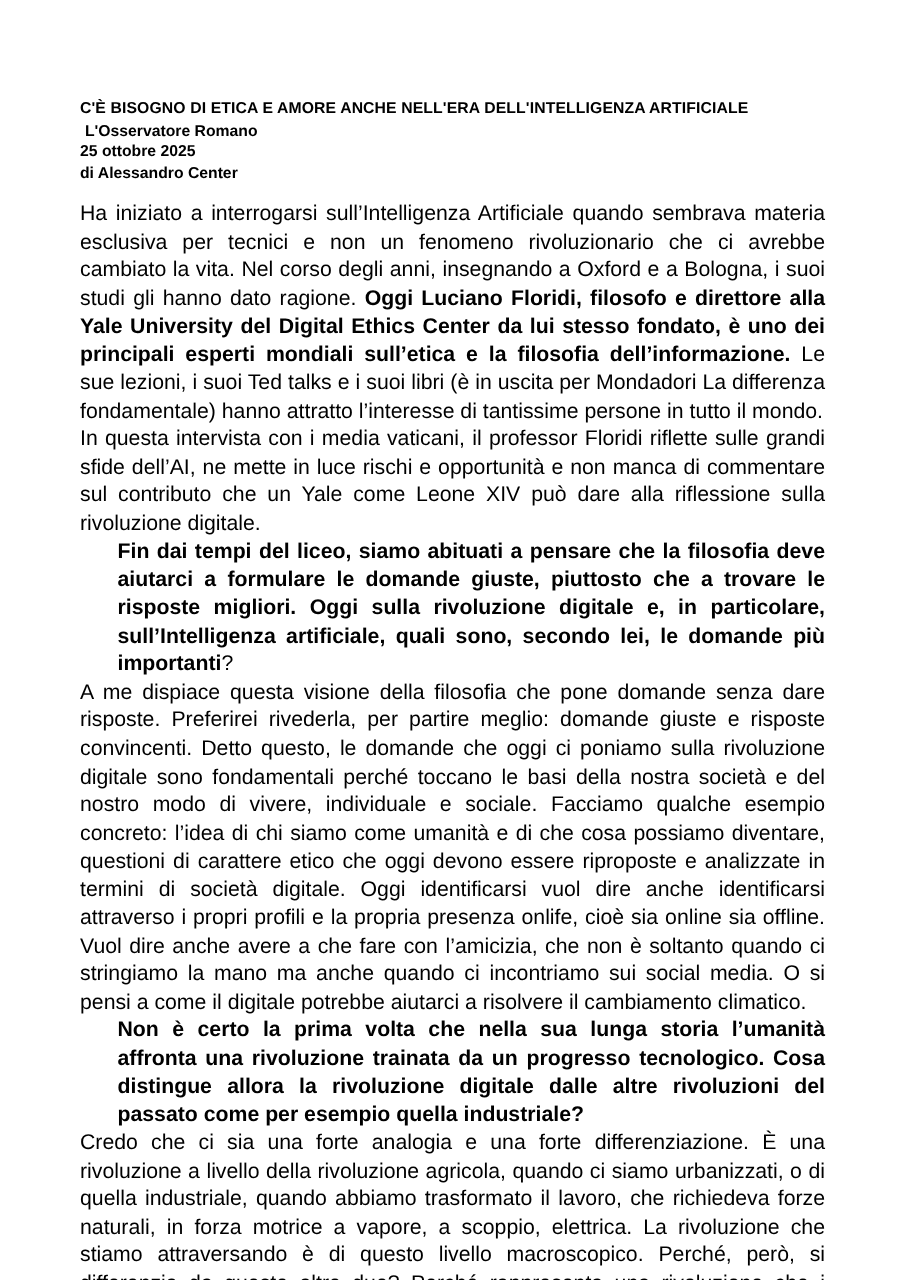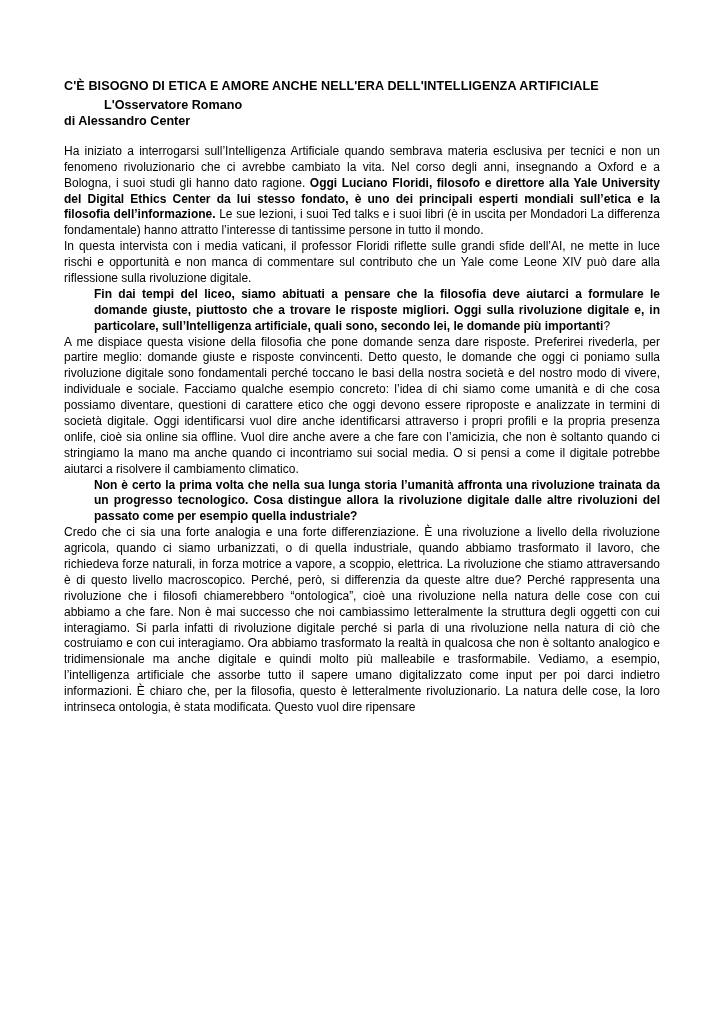--- a/index.html
+++ b/index.html
@@ -34,27 +34,26 @@
     margin: 3px 0 0 0;
   }
   .meta-line {
     font-size: 12.6px;
     font-weight: bold;
     line-height: 1.30;
     margin: 0;
   }
   .meta-line.first {
     padding-left: 4px;
-    margin-left: 36px;
   }
   .body-block {
     margin-top: 14px;
   }
   p.para {
-    font-size: 12px;
+    font-size: 17px;
     line-height: 1.325;
     text-align: justify;
     margin: 0 0 0 0;
   }
   p.para + p.para {
     margin-top: 0px;
   }
   p.spaced {
     margin-top: 13px;
     margin-left: 30px;
@@ -63,20 +62,21 @@
 </style>
 </head>
 <body>
 
 <div class="page">
 
   <h1 class="doc-title">C'È BISOGNO DI ETICA E AMORE ANCHE NELL'ERA DELL'INTELLIGENZA ARTIFICIALE</h1>
 
   <div class="meta-block">
     <div class="meta-line first">L'Osservatore Romano</div>
+    <div class="meta-line">25 ottobre 2025</div>
     <div class="meta-line">di Alessandro Center</div>
   </div>
 
   <div class="body-block" id="body-block">
       <p class="para"><span>Ha iniziato a interrogarsi sull’Intelligenza Artificiale quando sembrava materia esclusiva per tecnici e non un fenomeno rivoluzionario che ci avrebbe cambiato la vita. Nel corso degli anni, insegnando a Oxford e a Bologna, i suoi studi gli hanno dato ragione. </span><span class="b">Oggi Luciano Floridi, filosofo e direttore alla Yale University del Digital Ethics Center da lui stesso fondato, è uno dei principali esperti mondiali sull’etica e la filosofia dell’informazione.</span><span> Le sue lezioni, i suoi Ted talks e i suoi libri (è in uscita per Mondadori La differenza fondamentale) hanno attratto l’interesse di tantissime persone in tutto il mondo.</span></p>
       <p class="para"><span>In questa intervista con i media vaticani, il professor Floridi riflette sulle grandi sfide dell’AI, ne mette in luce rischi e opportunità e non manca di commentare sul contributo che un Yale come Leone XIV può dare alla riflessione sulla rivoluzione digitale.</span></p>
       <p class="para spaced"><span class="b">Fin dai tempi del liceo, siamo abituati a pensare che la filosofia deve aiutarci a formulare le domande giuste, piuttosto che a trovare le risposte migliori. Oggi sulla rivoluzione digitale e, in particolare, sull’Intelligenza artificiale, quali sono, secondo lei, le domande più importanti</span><span>?</span></p>
       <p class="para"><span>A me dispiace questa visione della filosofia che pone domande senza dare risposte. Preferirei rivederla, per partire meglio: domande giuste e risposte convincenti. Detto questo, le domande che oggi ci poniamo sulla rivoluzione digitale sono fondamentali perché toccano le basi della nostra società e del nostro modo di vivere, individuale e sociale. Facciamo qualche esempio concreto: l’idea di chi siamo come umanità e di che cosa possiamo diventare, questioni di carattere etico che oggi devono essere riproposte e analizzate in termini di società digitale. Oggi identificarsi vuol dire anche identificarsi attraverso i propri profili e la propria presenza onlife, cioè sia online sia offline. Vuol dire anche avere a che fare con l’amicizia, che non è soltanto quando ci stringiamo la mano ma anche quando ci incontriamo sui social media. O si pensi a come il digitale potrebbe aiutarci a risolvere il cambiamento climatico.</span></p>
       <p class="para spaced"><span class="b">Non è certo la prima volta che nella sua lunga storia l’umanità affronta una rivoluzione trainata da un progresso tecnologico. Cosa distingue allora la rivoluzione digitale dalle altre rivoluzioni del passato come per esempio quella industriale?</span></p>
       <p class="para"><span>Credo che ci sia una forte analogia e una forte differenziazione. È una rivoluzione a livello della rivoluzione agricola, quando ci siamo urbanizzati, o di quella industriale, quando abbiamo trasformato il lavoro, che richiedeva forze naturali, in forza motrice a vapore, a scoppio, elettrica. La rivoluzione che stiamo attraversando è di questo livello macroscopico. Perché, però, si differenzia da queste altre due? Perché rappresenta una rivoluzione che i filosofi chiamerebbero “ontologica”, cioè una rivoluzione nella natura delle cose con cui abbiamo a che fare. Non è mai successo che noi cambiassimo letteralmente la struttura degli oggetti con cui interagiamo. Si parla infatti di rivoluzione digitale perché si parla di una rivoluzione nella natura di ciò che costruiamo e con cui interagiamo. Ora abbiamo trasformato la realtà in qualcosa che non è soltanto analogico e tridimensionale ma anche digitale e quindi molto più malleabile e trasformabile. Vediamo, a esempio, l’intelligenza artificiale che assorbe tutto il sapere umano digitalizzato come input per poi darci indietro informazioni. È chiaro che, per la filosofia, questo è letteralmente rivoluzionario. La natura delle cose, la loro intrinseca ontologia, è stata modificata. Questo vuol dire ripensare</span></p>

